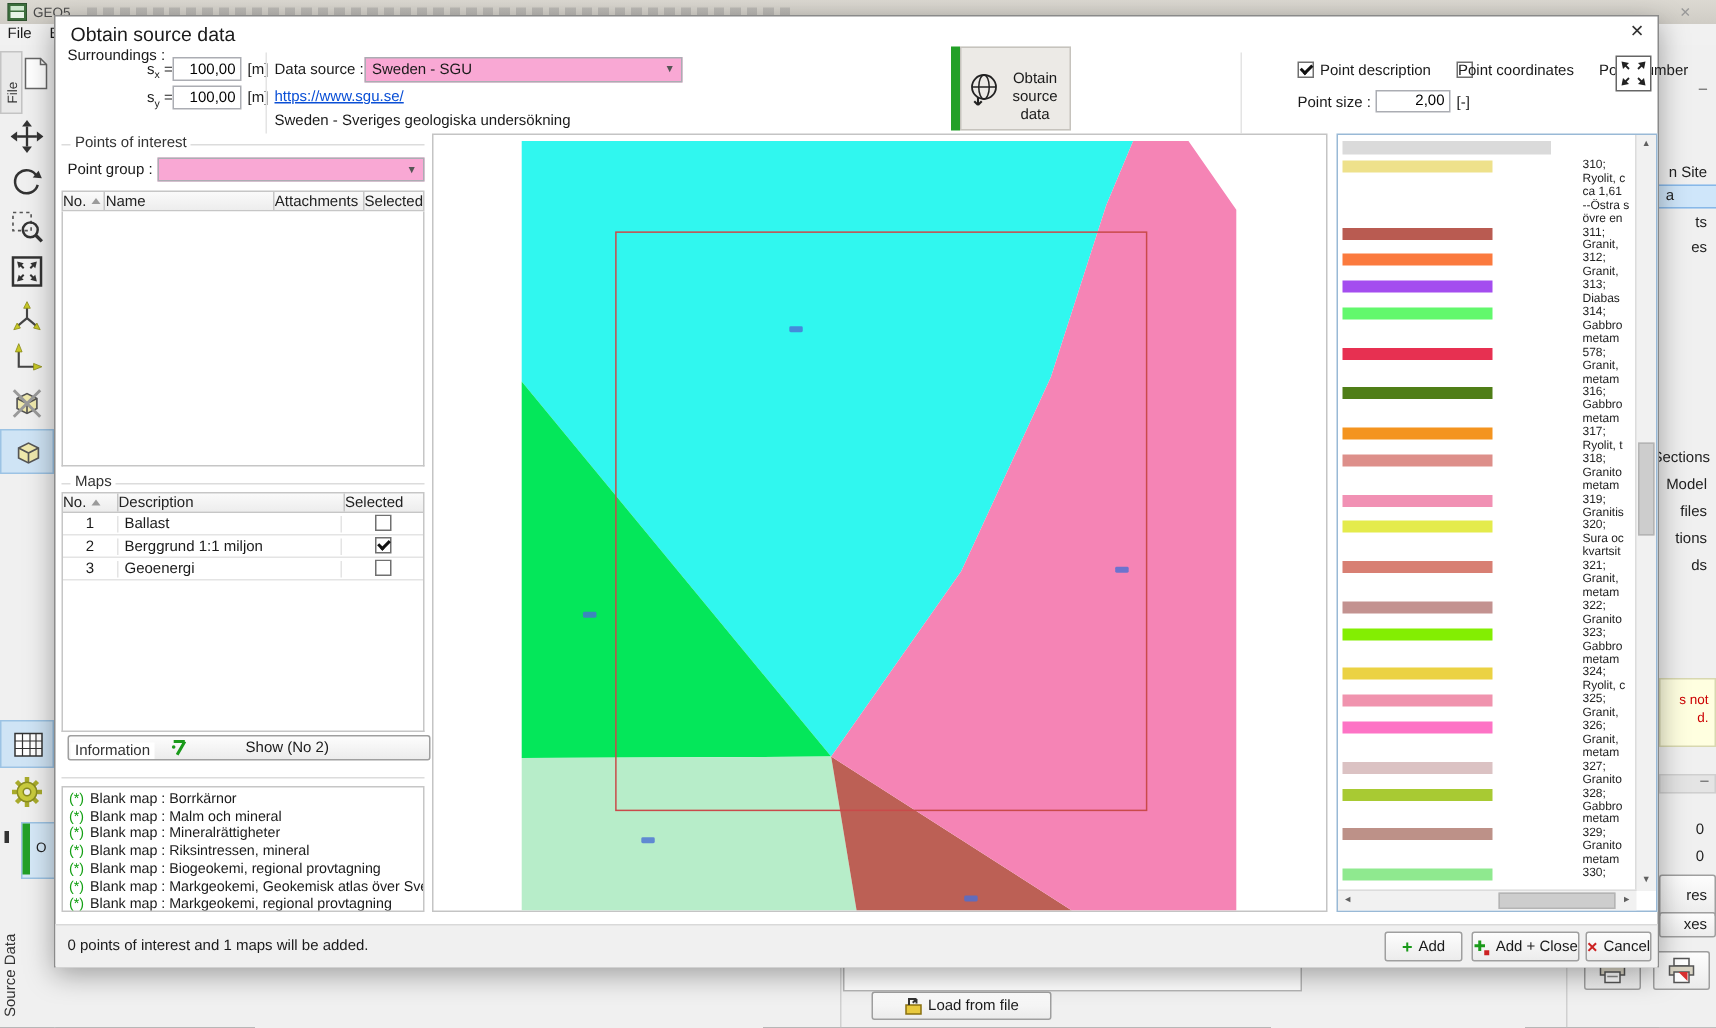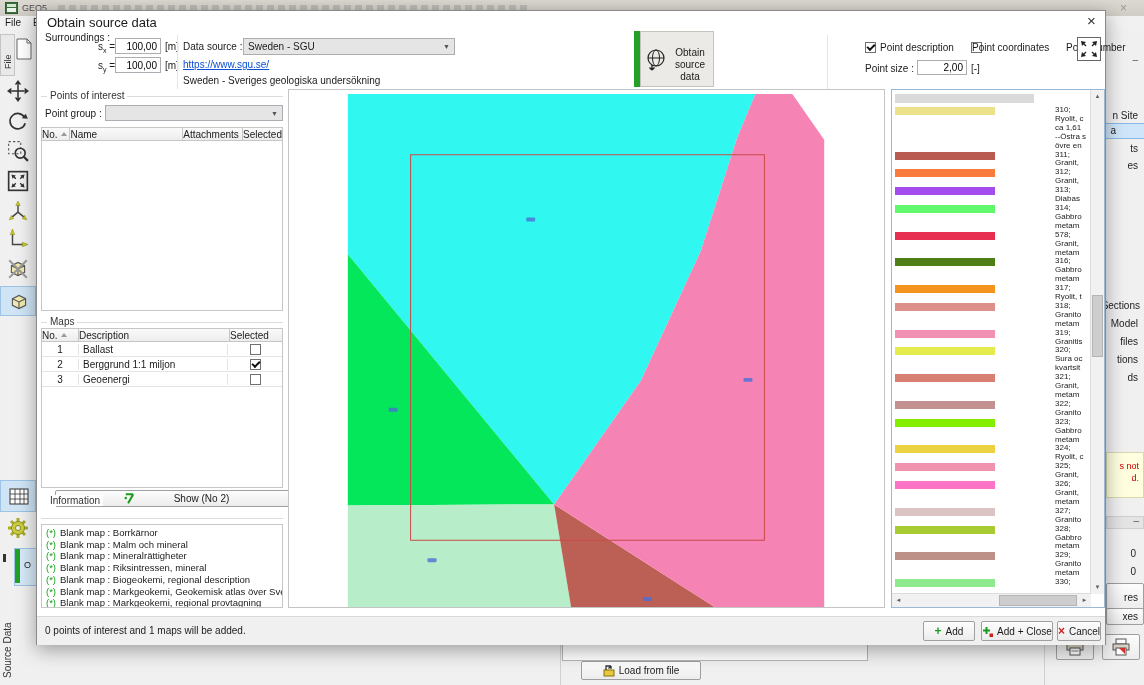--- a/index.html
+++ b/index.html
@@ -3,21 +3,21 @@
 <meta charset="utf-8">
 <style>
   html,body{margin:0;padding:0;background:#9a9a9a;}
   #screen{position:relative;width:1144px;height:685px;background:#f0f0f0;overflow:hidden;
           font-family:"Liberation Sans","DejaVu Sans",sans-serif;font-size:10px;color:#1a1a1a;
           outline:1px solid #7a7a7a;}
   .a{position:absolute;}
   .lbl{font-size:10px;white-space:nowrap;}
   .inp{background:#fff;border:1px solid #abadb3;font-size:10px;text-align:right;padding:0 3px;
        font-family:inherit;box-sizing:border-box;}
-  .combo{background:#e5e5e5;border:1px solid #abadb3;box-sizing:border-box;font-size:10px;
+  .combo{background:#f9a8d4;border:1px solid #abadb3;box-sizing:border-box;font-size:10px;
          display:flex;align-items:center;padding:0 4px;}
   .combo .arr{margin-left:auto;font-size:7px;color:#555;}
   .cb{display:inline-block;width:11px;height:11px;background:#fff;border:1px solid #707070;
       position:relative;box-sizing:border-box;vertical-align:middle;}
   .cb.on::after{content:"";position:absolute;left:1px;top:1px;width:6px;height:3px;
       border-left:2px solid #111;border-bottom:2px solid #111;transform:rotate(-45deg);}
   .btn{background:linear-gradient(#fdfdfd,#ececec);border:1px solid #9f9f9f;border-radius:2px;
        display:flex;align-items:center;justify-content:center;gap:4px;font-size:10px;box-sizing:border-box;}
   .grpline{height:1px;background:#dcdcdc;}
   .grplbl{background:#fff;padding:0 3px;font-size:10px;color:#333;white-space:nowrap;}
@@ -351,21 +351,21 @@
           <div class="c" style="width:36px;text-align:center;">2</div>
           <div class="c" style="width:150px;padding-left:4px;box-sizing:border-box;border-left:1px solid #e4e4e4;border-right:1px solid #e4e4e4;">Berggrund 1:1 miljon</div>
           <div class="c" style="flex:1;text-align:center;"><span class="cb on"></span></div>
         </div>
         <div class="trow">
           <div class="c" style="width:36px;text-align:center;">3</div>
           <div class="c" style="width:150px;padding-left:4px;box-sizing:border-box;border-left:1px solid #e4e4e4;border-right:1px solid #e4e4e4;">Geoenergi</div>
           <div class="c" style="flex:1;text-align:center;"><span class="cb"></span></div>
         </div>
       </div>
-    <div class="btn a" style="left:18px;top:479px;width:242px;height:17px;gap:38px;">
+    <div class="btn a" style="left:8px;top:479px;width:242px;height:17px;gap:38px;">
       <svg width="13" height="13" viewBox="0 0 14 14">
         <path d="M3,2.5 h8 M11,2.5 L5.5,12" fill="none" stroke="#1a9a1a" stroke-width="2.2"></path>
         <circle cx="3" cy="6.5" r="1.3" fill="#1a9a1a"></circle>
       </svg>
       <span>Show (No 2)</span>
     </div>
 
     <div class="grpline a" style="left:4px;top:507px;width:242px;"></div>
     <span class="grplbl a" style="left:10px;top:472px;margin-top:12px;">Information</span>
     <div class="a" style="left:4px;top:513px;width:242px;height:84px;background:#fff;border:1px solid #c6c6c6;box-sizing:border-box;padding:2px 0 0 4px;overflow:hidden;">
@@ -381,21 +381,21 @@
         <div class="iline">
           <span class="star">(*)</span>
           <span>Blank map : Mineralrättigheter</span>
         </div>
         <div class="iline">
           <span class="star">(*)</span>
           <span>Blank map : Riksintressen, mineral</span>
         </div>
         <div class="iline">
           <span class="star">(*)</span>
-          <span>Blank map : Biogeokemi, regional description</span>
+          <span>Blank map : Biogeokemi, regional provtagning</span>
         </div>
         <div class="iline">
           <span class="star">(*)</span>
           <span>Blank map : Markgeokemi, Geokemisk atlas över Sverige</span>
         </div>
         <div class="iline">
           <span class="star">(*)</span>
           <span>Blank map : Markgeokemi, regional provtagning</span>
         </div>
       </div>

